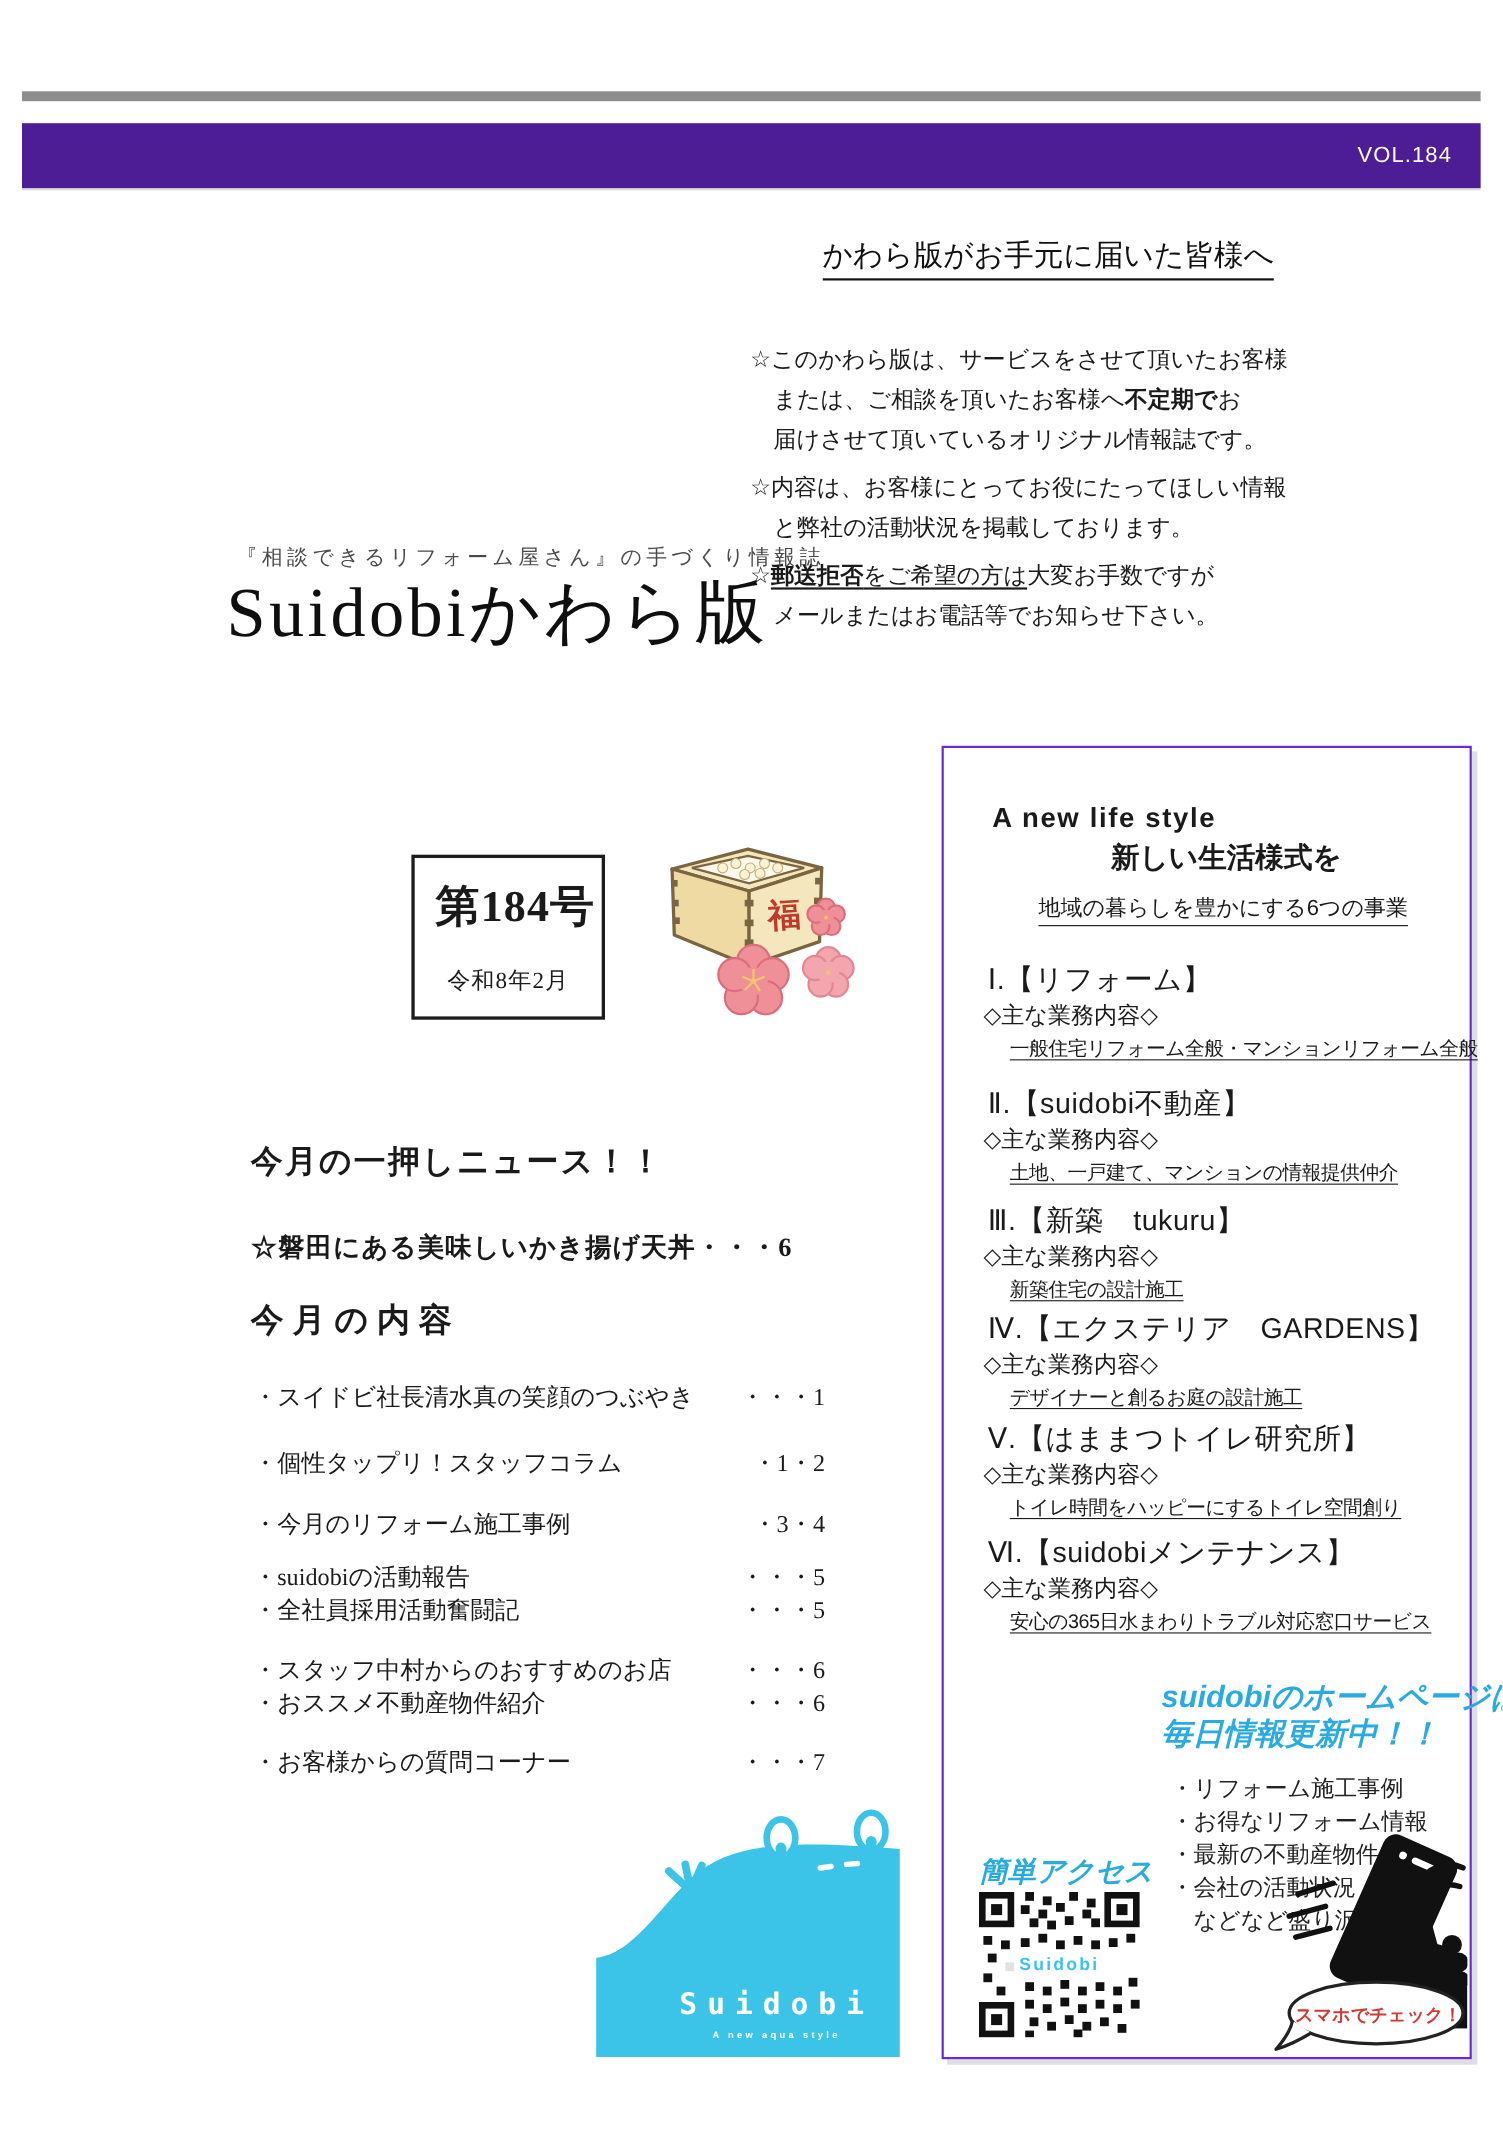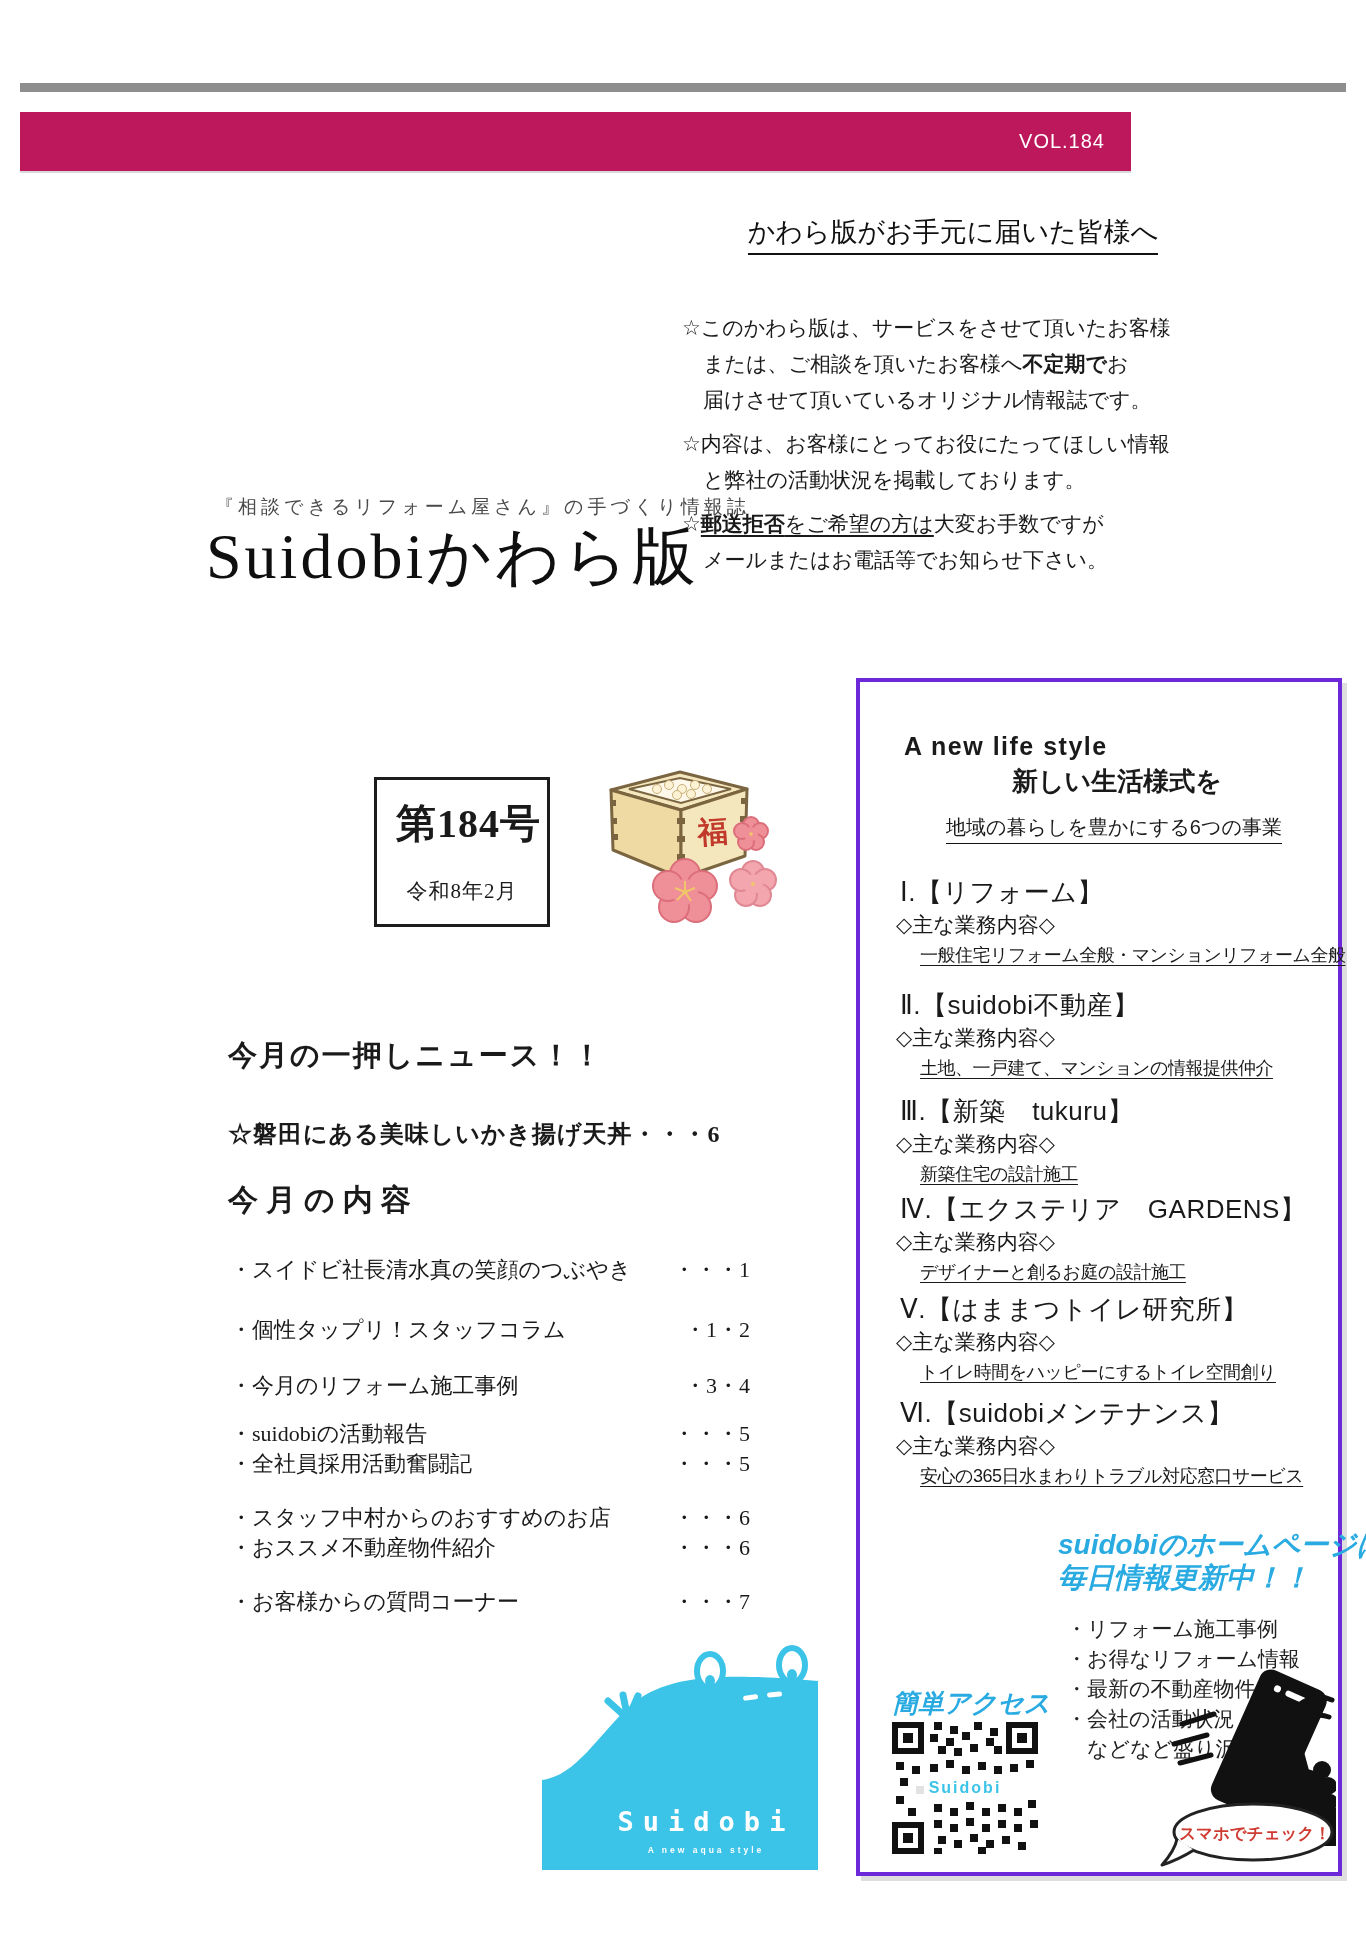--- a/index.html
+++ b/index.html
@@ -3,21 +3,21 @@
 <meta charset="utf-8">
 <style>
   html,body{margin:0;padding:0;background:#fff;}
   #page{position:relative;width:1366px;height:1936px;background:#fff;overflow:hidden;
         font-family:"Liberation Sans","DejaVu Sans",sans-serif;color:#1a1a1a;}
   .abs{position:absolute;}
   .serif{font-family:"Liberation Serif","DejaVu Serif",serif;}
 
   
   .bar-thin{left:20px;top:83px;width:1326px;height:9px;background:#8e8e8e;}
-  .bar-main{left:20px;top:112px;width:1111px;height:59px;background:#be185d;
+  .bar-main{left:20px;top:112px;width:1326px;height:59px;background:#4c1d95;
             display:flex;align-items:center;justify-content:flex-end;box-shadow:0 2px 0 #d9d9d9;}
   .vol{color:#fff;font-size:20px;letter-spacing:1px;padding-right:26px;}
 
   
   .notice-head-wrap{left:673px;top:214px;width:560px;text-align:center;}
   .notice-head{display:inline-block;font-size:27px;color:#111;
                border-bottom:2px solid #111;padding-bottom:3px;}
   .notice-body{left:682px;top:310px;width:486px;}
   .npara{margin-bottom:8px;}
   .nline{font-size:21px;line-height:36px;height:36px;white-space:nowrap;}
@@ -35,21 +35,21 @@
   .news-head{left:228px;top:1036px;font-size:29px;font-weight:bold;letter-spacing:2px;}
   .news-item{left:228px;top:1118px;font-size:24px;font-weight:bold;letter-spacing:1px;}
   .contents-head{left:228px;top:1180px;font-size:30px;font-weight:bold;letter-spacing:8px;}
   .toc{left:230px;top:1240px;width:520px;height:380px;}
   .toc-row{position:absolute;left:0;width:100%;display:flex;justify-content:space-between;margin-top:15px;}
   .toc-label{font-size:22px;}
   .toc-page{font-size:22px;}
 
   
   .panel{left:856px;top:678px;width:478px;height:1190px;background:#fff;
-         border:4px solid #6d28d9;box-shadow:5px 5px 0 #dedede;}
+         border:2px solid #6d28d9;box-shadow:5px 5px 0 #dedede;}
   .svc-en{position:absolute;left:44px;top:50px;font-size:25px;font-weight:bold;letter-spacing:1.5px;}
   .svc-jp{position:absolute;left:152px;top:82px;font-size:26px;font-weight:bold;}
   .svc-sub-wrap{position:absolute;left:0;top:132px;width:100%;text-align:center;}
   .svc-sub{display:inline-block;font-size:20px;border-bottom:1.5px solid #111;padding-bottom:2px;margin-left:30px;}
   .svc{position:absolute;left:0;width:100%;}
   .svc-h{position:absolute;left:40px;top:0;font-size:26px;letter-spacing:.5px;white-space:nowrap;}
   .svc-d{position:absolute;left:36px;top:36px;font-size:21px;}
   .svc-u{position:absolute;left:60px;top:68px;font-size:18px;letter-spacing:-0.5px;white-space:nowrap;
          text-decoration:underline;text-underline-offset:4px;}
   .hp-promo{position:absolute;left:198px;top:846px;font-size:28px;font-weight:bold;font-style:italic;

